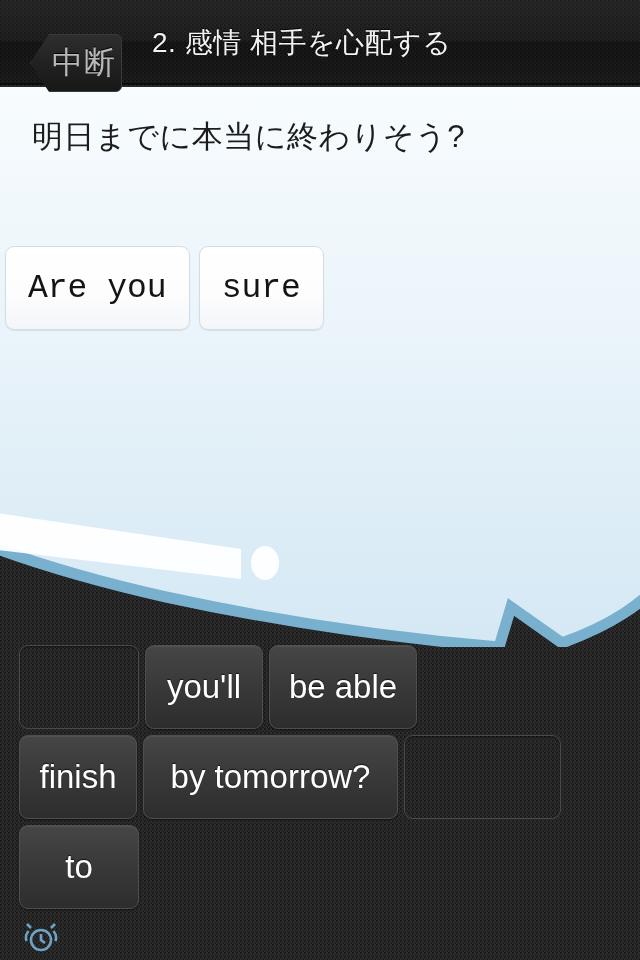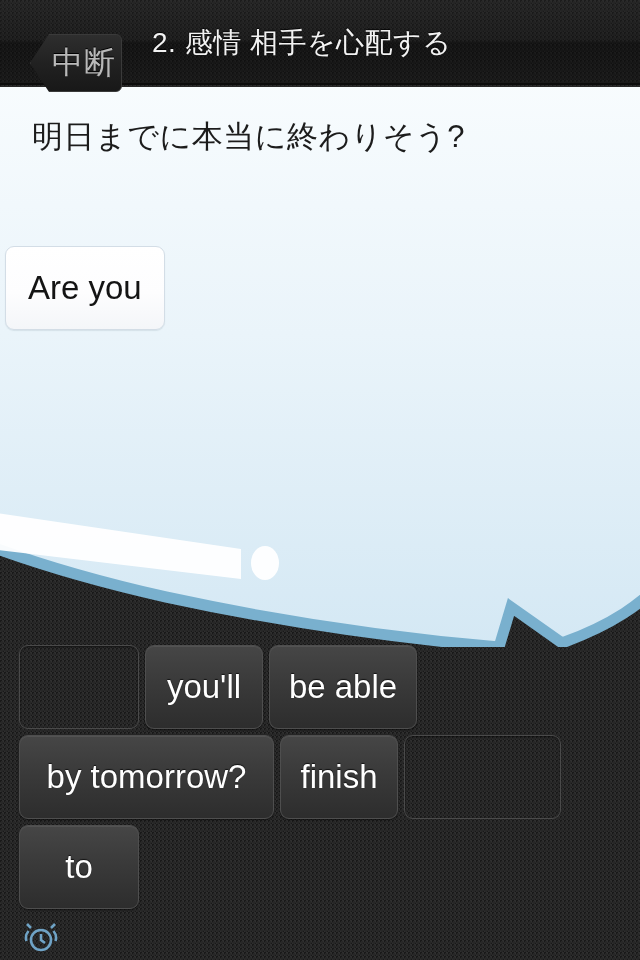--- a/index.html
+++ b/index.html
@@ -98,20 +98,21 @@
     margin:0 9px 10px 0;
     padding:16px 22px;
     display:flex; align-items:center; justify-content:center;
     background:linear-gradient(180deg,#ffffff 0%,#fdfdfe 55%,#f4f6f9 100%);
     border:1px solid #d3dde6;
     border-radius:9px;
     color:#141414;
     font-size:33px;
     box-shadow:0 1px 1px rgba(60,90,110,0.12);
     white-space:nowrap;
+    font-family:Liberation Mono, monospace;
   }
 
   
   #bank {
     position:absolute; left:19px; top:645px;
     width:632px;
     z-index:5;
   }
   .bank-row { display:flex; margin-bottom:6px; }
   .bank-tile {
@@ -179,31 +180,32 @@
 
       <path d="M -30 420 L 255 462 L 255 492 L -30 458 Z" fill="#ffffff" opacity="0.95"></path>
       <ellipse cx="279" cy="476" rx="14" ry="17" fill="#ffffff" opacity="0.95"></ellipse>
     </svg>
   </div>
 
   <div id="question-text">明日までに本当に終わりそう?</div>
 
   <div id="answer-area">
       <div class="answer-tile">Are you</div>
+      <div class="answer-tile">sure</div>
     </div>
 
   <div id="bank">
       <div class="bank-row">
         <div class="bank-tile empty" style="width: 120px;"></div>
         <div class="bank-tile filled" style="width: 118px;">you'll</div>
         <div class="bank-tile filled" style="width: 148px;">be able</div>
       </div>
       <div class="bank-row">
+        <div class="bank-tile filled" style="width: 118px;">finish</div>
         <div class="bank-tile filled" style="width: 255px;">by tomorrow?</div>
-        <div class="bank-tile filled" style="width: 118px;">finish</div>
         <div class="bank-tile empty" style="width: 157px;"></div>
       </div>
       <div class="bank-row">
         <div class="bank-tile filled" style="width: 120px;">to</div>
       </div>
     </div>
 
   <div id="footer">
     <svg id="alarm-icon" viewBox="0 0 34 32">
       <g fill="none" stroke="#6fa3c6" stroke-width="2.6">

